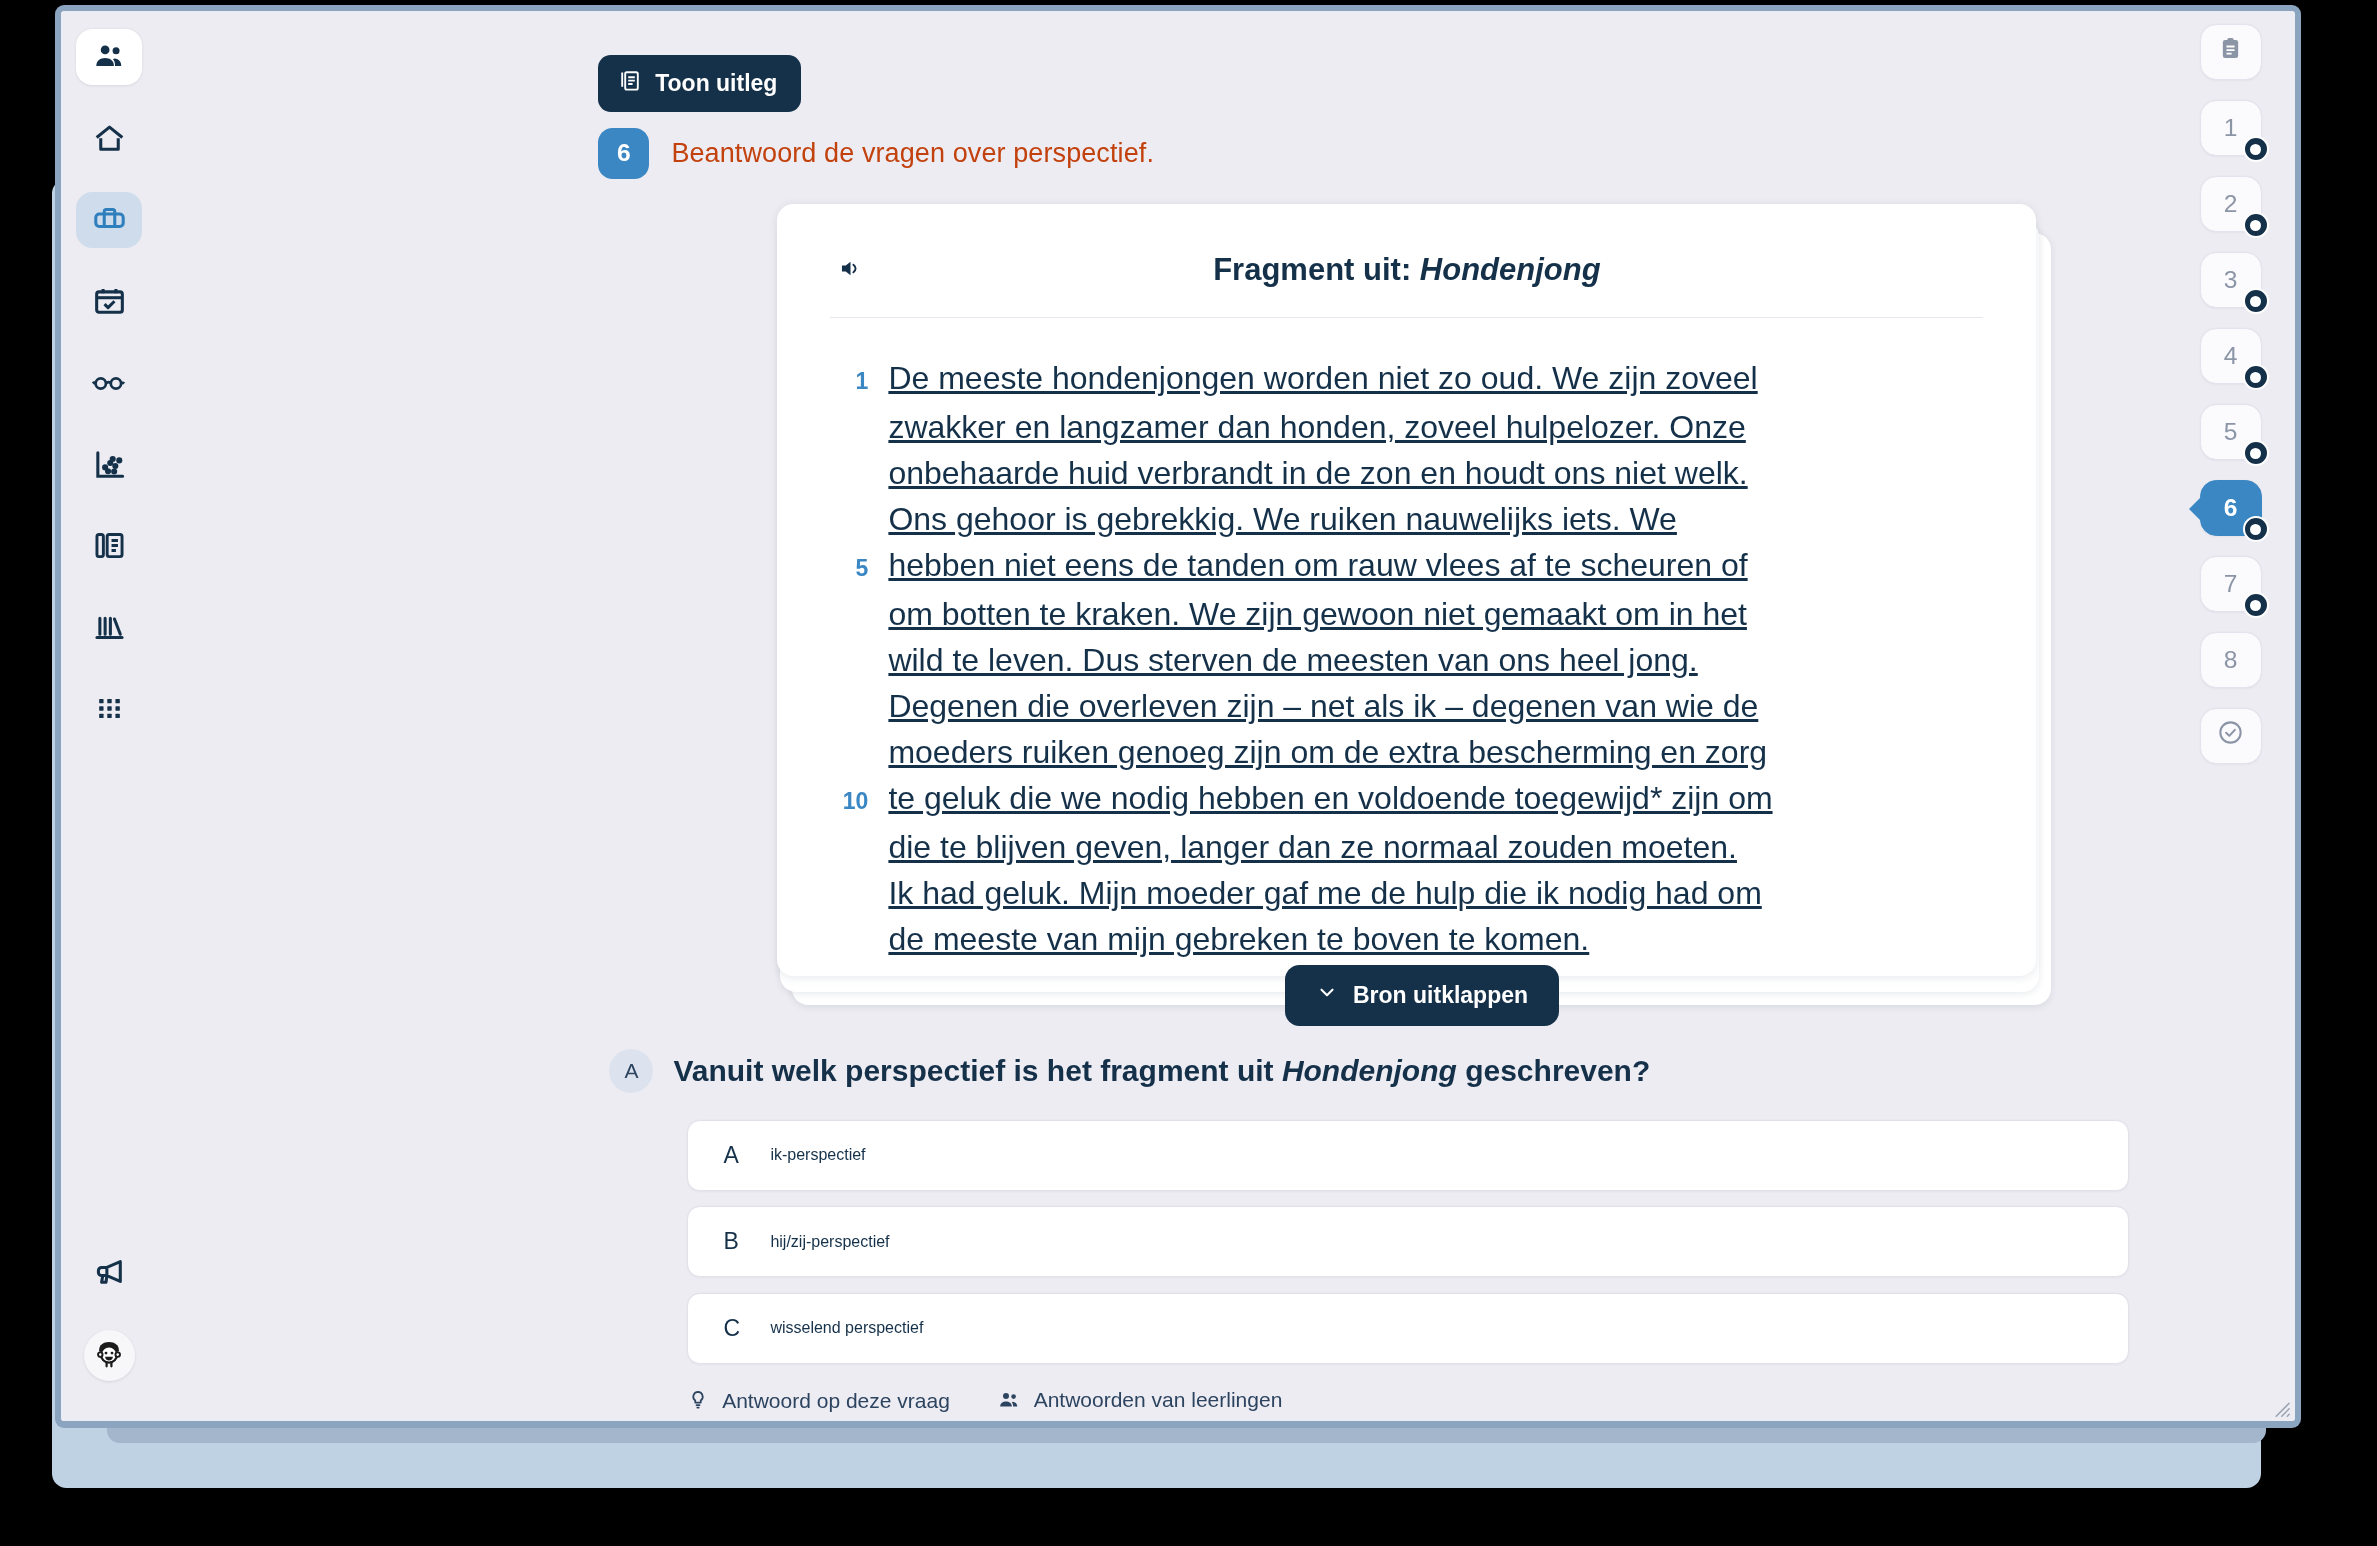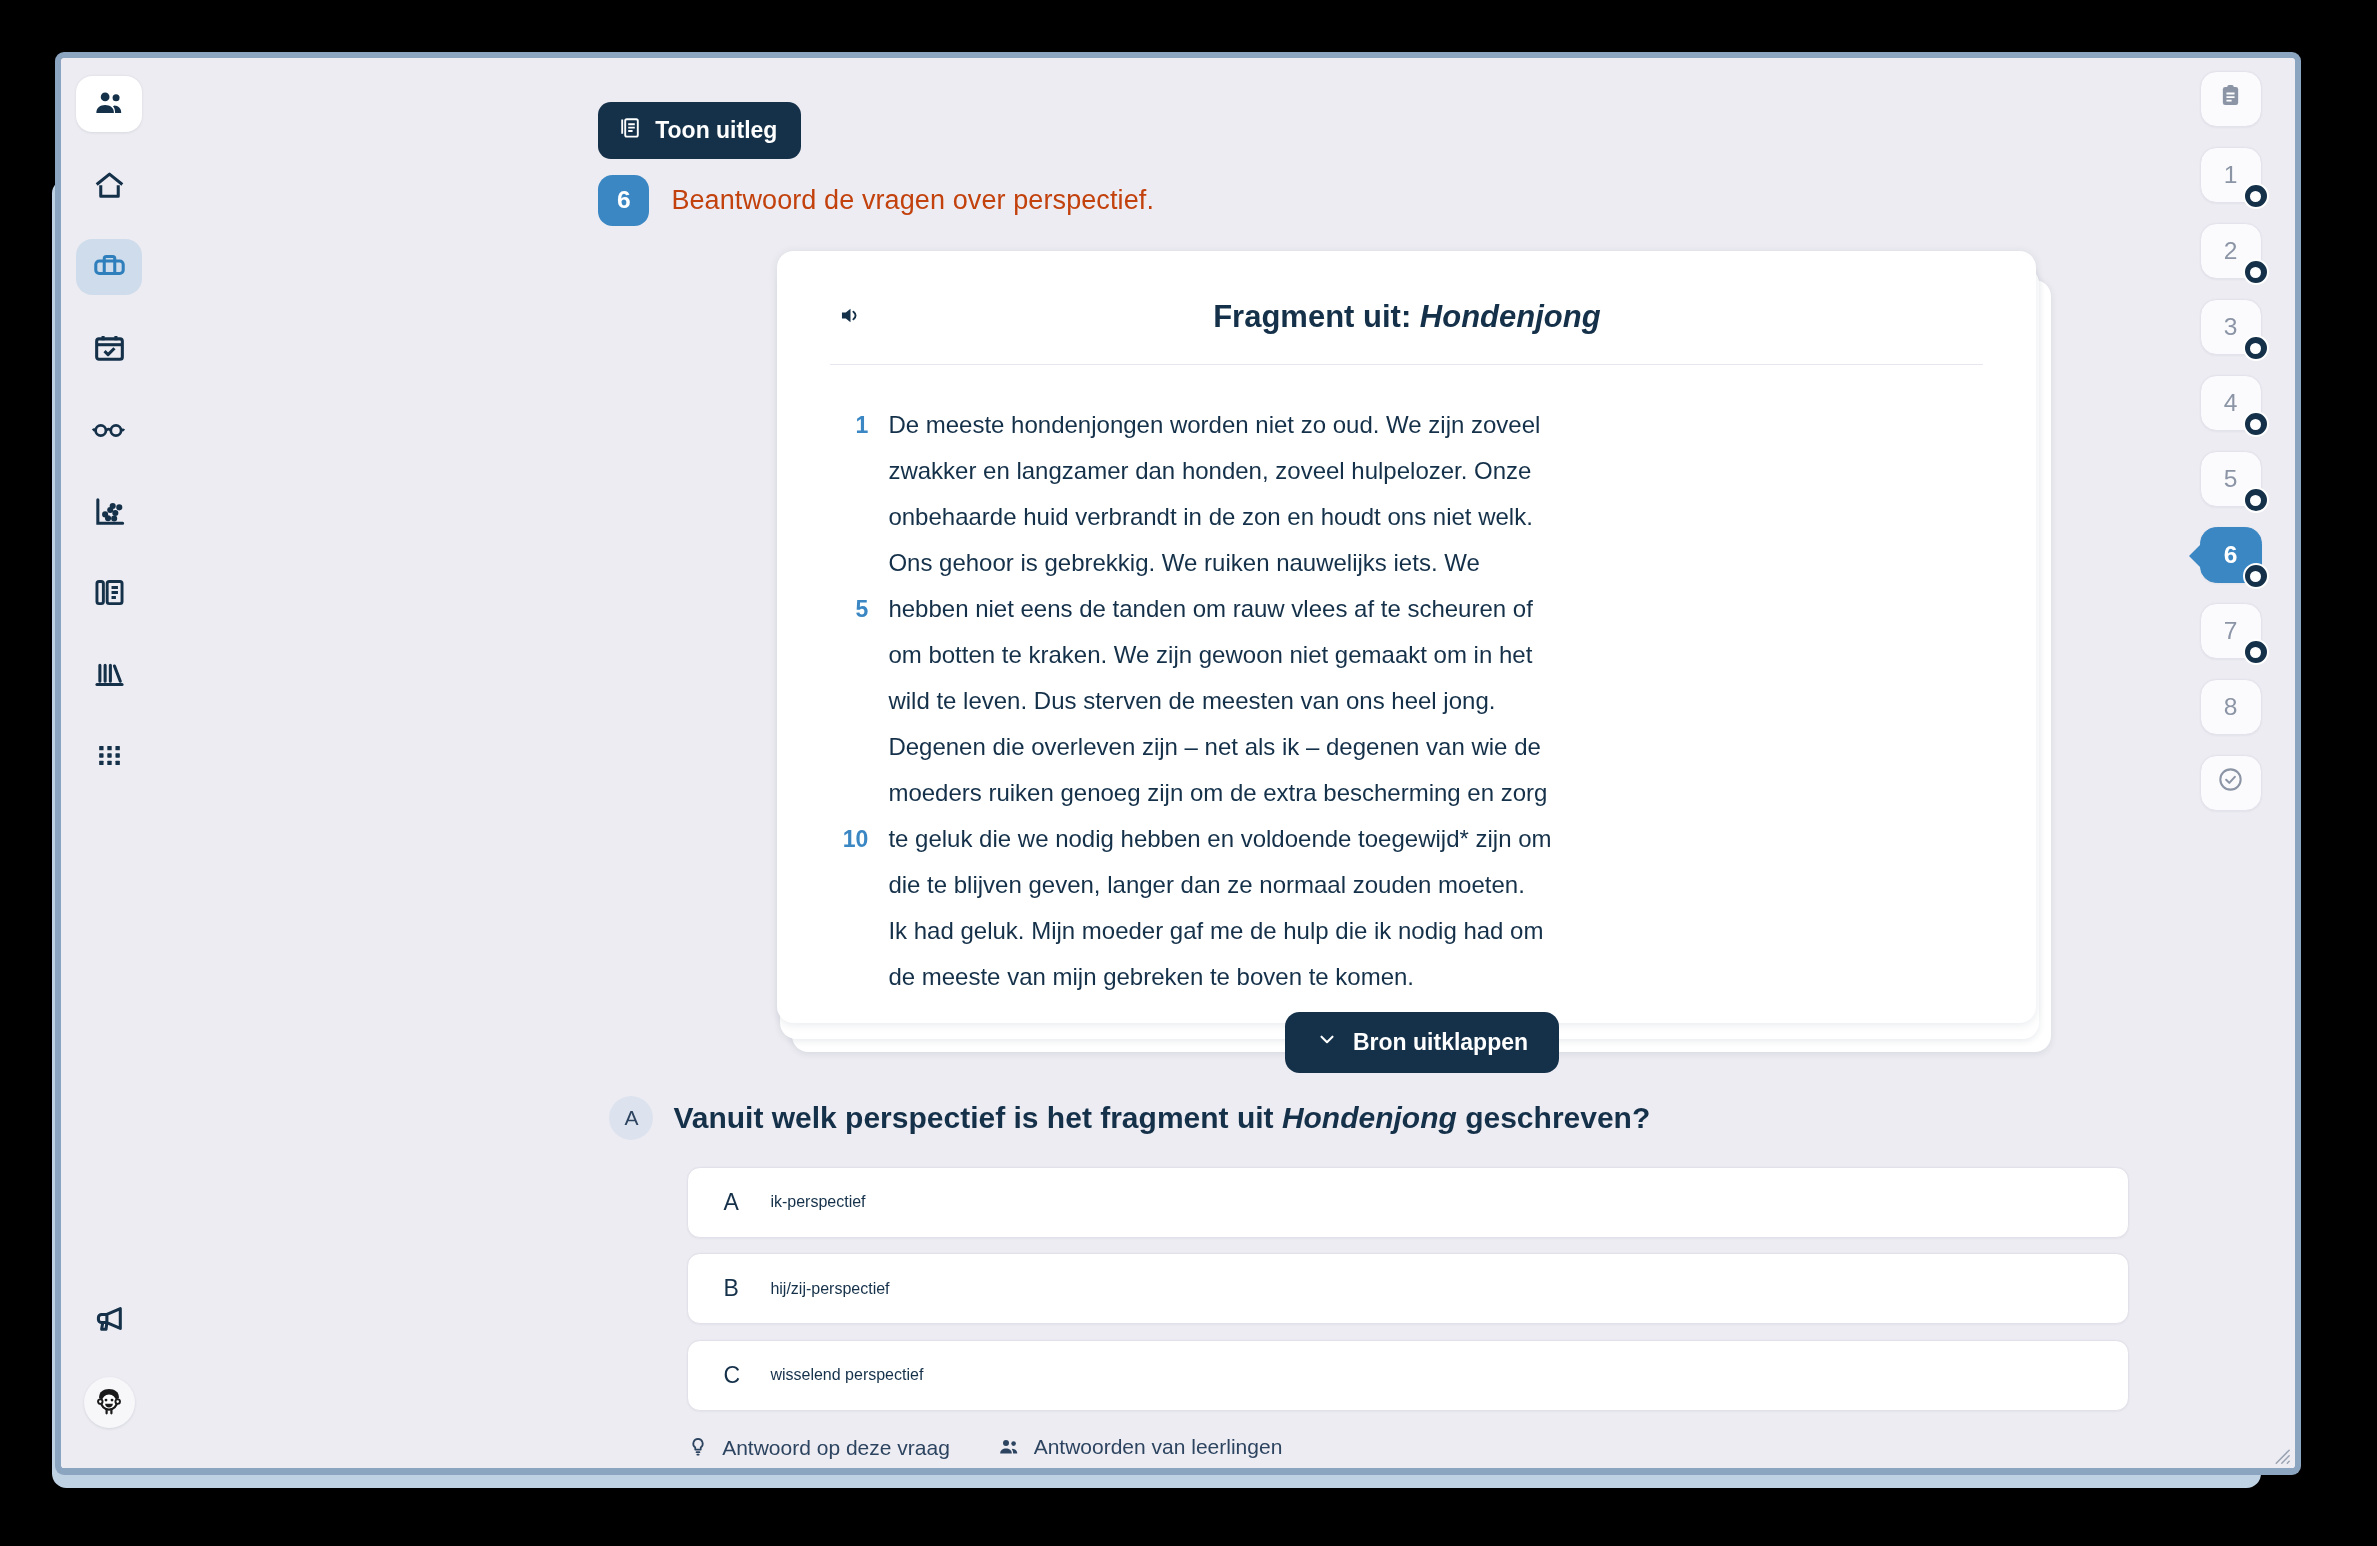--- a/index.html
+++ b/index.html
@@ -35,21 +35,20 @@
     border-radius: 12.8px;
   }
 
   .window-chrome {
     position: absolute;
     left: 55px; top: 4.6px;
     width: 2246px; height: 1423px;
     background: #8ba5c1;
     border-radius: 9px;
     padding: 6.4px;
-    margin-top: 47px;
   }
 
   .window-body {
     position: relative;
     width: 100%; height: 100%;
     background: #edecf2;
     border-radius: 3.6px;
     overflow: hidden;
     display: flex;
   }
@@ -218,23 +217,24 @@
   .ln {
     width: 56px;
     flex: 0 0 56px;
     text-align: right;
     padding-right: 20px;
     color: #3b87c4;
     font-size: 23px;
     font-weight: 600;
   }
   .lt {
-    font-size: 24px;
+    font-size: 32px;
     color: #15314a;
     white-space: nowrap;
+    text-decoration: underline;
   }
   .frag-gap { height: 42px; }
 
   .bron-btn {
     position: absolute;
     left: 1128px; top: 954px;
     display: inline-flex;
     align-items: center;
     gap: 14.6px;
     background: #15314a;

